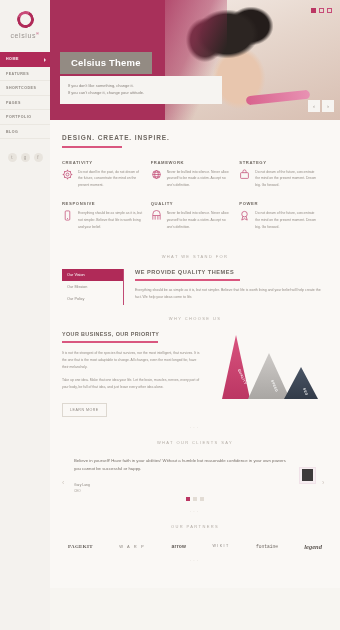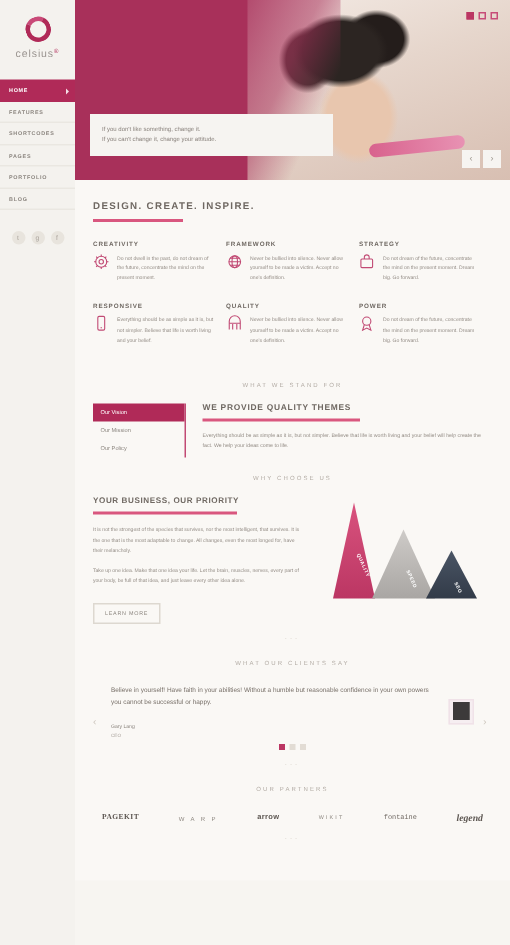--- a/index.html
+++ b/index.html
@@ -198,20 +198,21 @@
       <span class="soc">t</span>
       <span class="soc">g</span>
       <span class="soc">f</span>
     </div>
   </aside>
 
   <section class="hero">
     <div class="hero-bg"></div>
     <div class="hero-photo"></div>
     <div class="hero-stick"></div>
+    <h1 class="hero-title">Celsius Theme</h1>
     <div class="hero-sub">
       <p>If you don't like something, change it.</p>
       <p>If you can't change it, change your attitude.</p>
     </div>
     <div class="hero-dots">
       <i class="on"></i>
       <i></i>
       <i></i>
     </div>
     <div class="hero-arrows">

